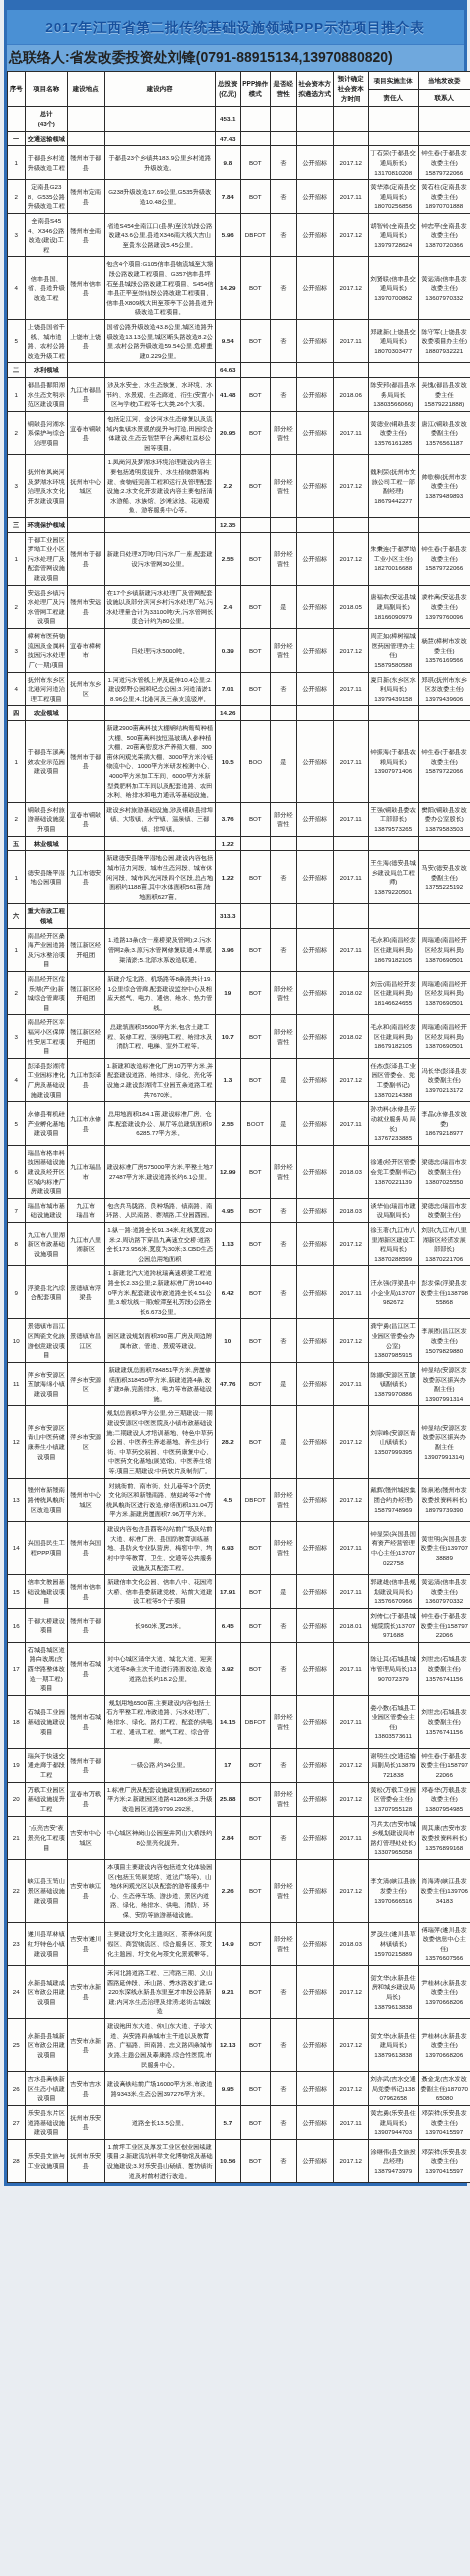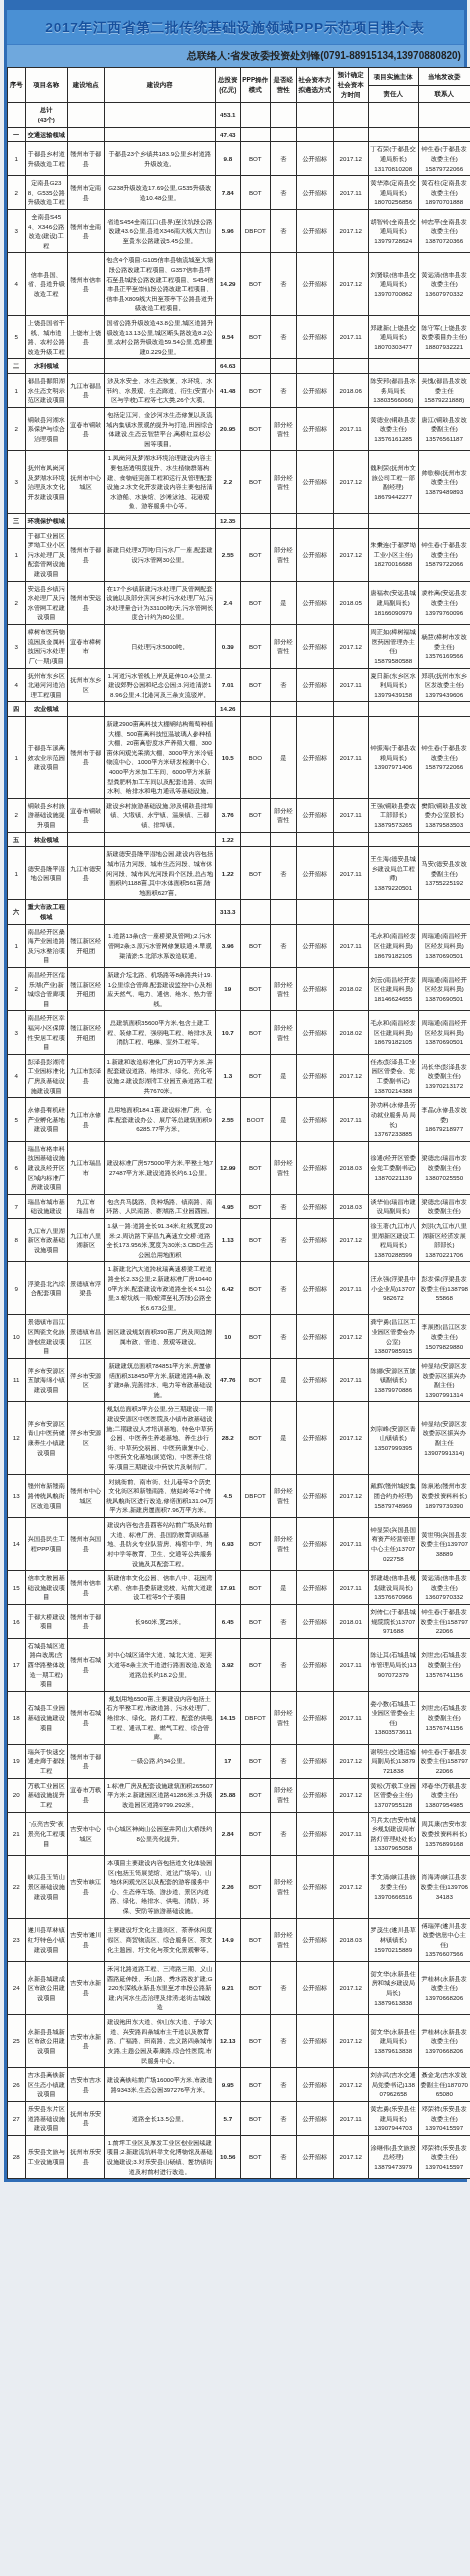--- a/index.html
+++ b/index.html
@@ -2,22 +2,22 @@
 <html style="font-size:10.5px"><head>
 <meta charset="utf-8">
 <style>
   html,body{margin:0;padding:0;background:#e9edf2;}
   body{font-family:"Liberation Sans","DejaVu Sans",sans-serif;}
   .page{width:463px;margin:0 auto;background:#701a75;border:3.9px solid #2f6db6;box-sizing:border-box;}
   .topbar{height:6.5px;background:#2f6db6;}
   .title-band{background:#4a90d4;padding:9.2px 5.2px 7.8px;text-align:center;}
   .title-band h1{margin:0;font-size:13.7px;font-weight:bold;color:#17519e;letter-spacing:0.7px;
     text-shadow:0 0.7px 0 rgba(255,255,255,.45);}
-  .contact-band{background:#6fa8dd;border-top:1.3px solid #3d7ec6;padding:3.9px 2.6px;text-align:right;
-    font-size:10px;color:#222;font-weight:bold;}
+  .contact-band{background:#6fa8dd;border-top:1.3px solid #3d7ec6;padding:3.9px 2.6px;text-align:left;
+    font-size:14px;color:#222;font-weight:bold;}
   table{width:100%;border-collapse:collapse;table-layout:fixed;background:#fdfdfc;}
   th,td{border:0.7px solid #2b2b2b;padding:2px 1.3px;font-size:6.2px;line-height:1.55;color:#1c1c1c;
     text-align:center;vertical-align:middle;word-break:break-all;white-space:pre-line;}
   thead th{font-weight:bold;font-size:6.5px;background:#fdfdfc;}
   .section-row td{font-weight:bold;}
   .total-row td{font-weight:bold;}
   td.num{font-weight:bold;}
   .c-content{text-align:center;}
 </style>
 </head>

